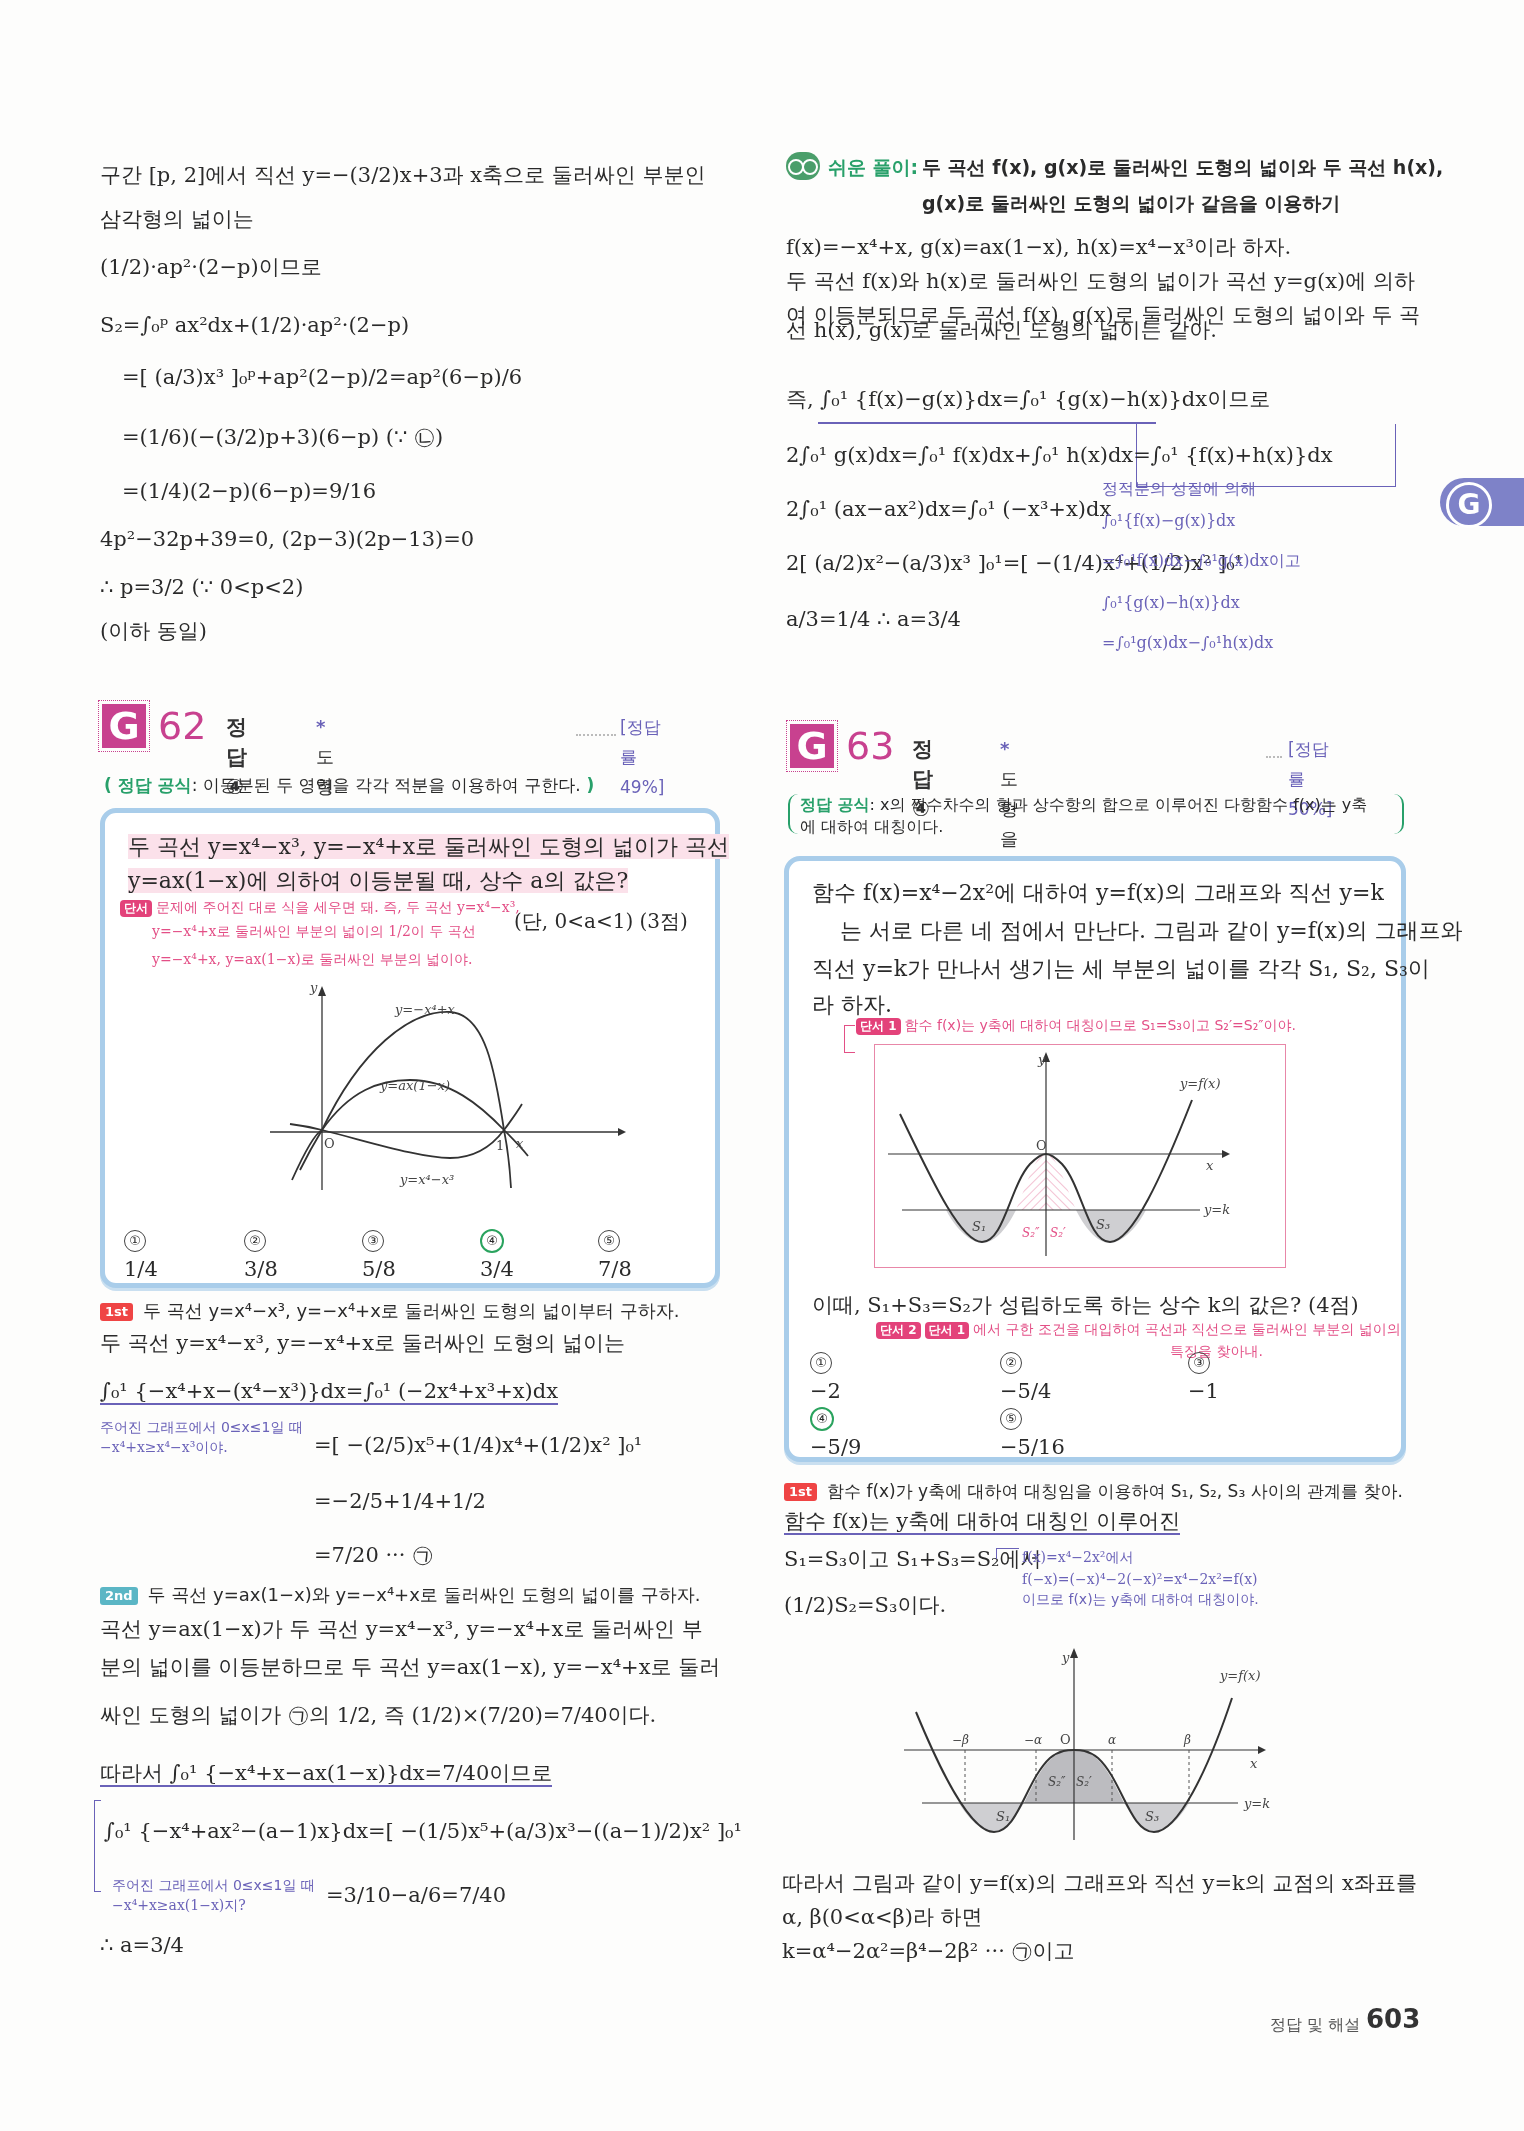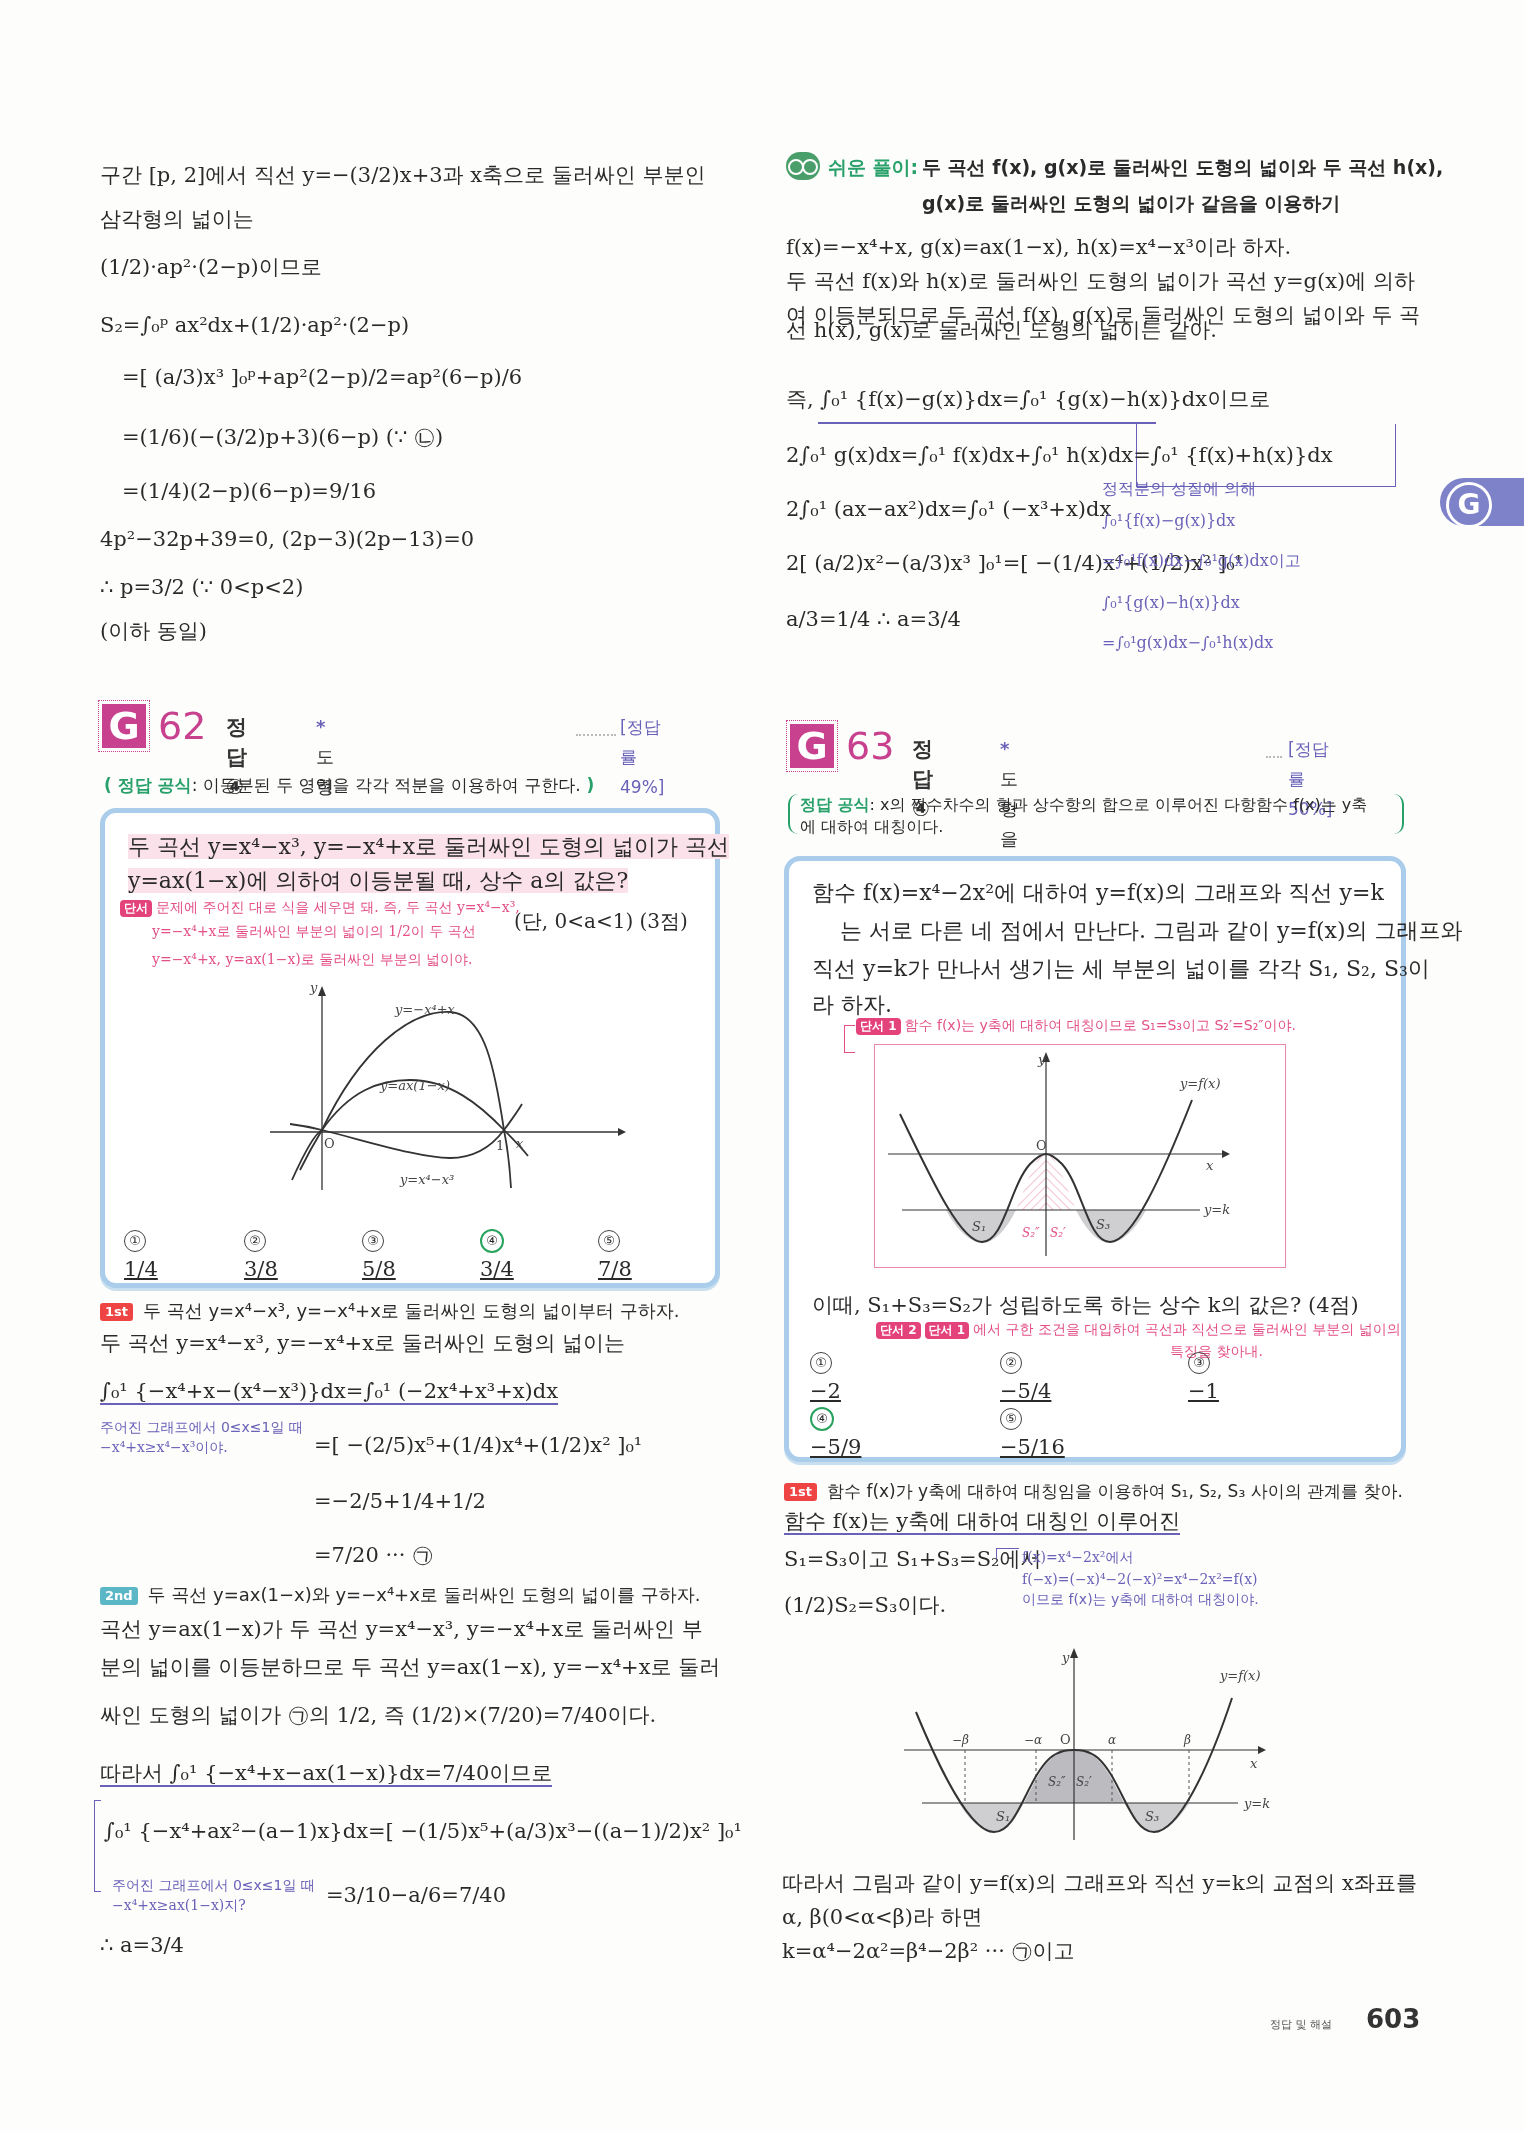--- a/index.html
+++ b/index.html
@@ -24,21 +24,21 @@
   .hdr-rate{position:absolute;font-family:"DejaVu Sans",sans-serif;font-size:17px;color:#6a62b8;line-height:30px;}
   .probbox{position:absolute;border:5px solid #a9cdea;border-radius:16px;background:#fff;box-shadow:0 3px 0 #c9dff0;}
   .tag{display:inline-block;background:#e3427a;color:#fff;font-family:"DejaVu Sans",sans-serif;font-weight:bold;
        font-size:12px;line-height:17px;padding:0 4px;border-radius:4px;margin-right:4px;vertical-align:middle;}
   .step{display:inline-block;color:#fff;font-family:"DejaVu Sans",sans-serif;font-weight:bold;font-size:13px;
        line-height:18px;padding:0 5px;border-radius:3px;margin-right:10px;vertical-align:middle;}
   .step.s1{background:#ef4444;}
   .step.s2{background:#5bb6c5;}
   .hl{background:#fbe1ea;}
   .ul{border-bottom:2px solid #6a62b8;}
-  .choice{position:absolute;font-size:21px;line-height:30px;text-decoration:underline;}
+  .choice{position:absolute;font-size:21px;line-height:30px;}
   .circ{display:inline-block;width:20px;height:20px;border:1px solid #444;border-radius:50%;font-size:13px;line-height:20px;text-align:center;vertical-align:middle;margin-right:6px;font-family:"DejaVu Sans",sans-serif;}
   .circ.sel{border:2px solid #2aa35e;}
   .sidetab{position:absolute;left:1440px;top:478px;width:84px;height:48px;background:#7e82c8;border-radius:24px 0 0 24px;}
   .sidetab .g{position:absolute;left:6px;top:4px;width:40px;height:40px;border-radius:50%;background:#7e82c8;border:3px solid #fff;
       color:#fff;font-family:"DejaVu Sans",sans-serif;font-weight:bold;font-size:28px;line-height:40px;text-align:center;}
 </style>
 </head>
 <body>
 
 <div class="abs">
@@ -262,14 +262,14 @@
     <text x="245" y="181" font-style="italic" font-size="13" fill="#444">S₃</text>
     <text x="148" y="146" font-style="italic" font-size="12" fill="#444">S₂″</text>
     <text x="176" y="146" font-style="italic" font-size="12" fill="#444">S₂′</text>
   </svg>
 
   <div class="line" style="left:782px;top:1868px;">따라서 그림과 같이  y=f(x)의 그래프와 직선 y=k의 교점의 x좌표를</div>
   <div class="line" style="left:782px;top:1902px;">α, β(0&lt;α&lt;β)라 하면</div>
   <div class="line" style="left:782px;top:1936px;">k=α⁴−2α²=β⁴−2β² ··· ㉠이고</div>
 </div>
 
-<div class="line sans" style="left:1270px;top:2010px;font-size:11px;color:#555;">정답 및 해설</div>
+<div class="line sans" style="left:1270px;top:2010px;font-size:16px;color:#555;">정답 및 해설</div>
 <div class="line sans" style="left:1366px;top:2004px;font-size:26px;font-weight:bold;color:#333;">603</div>
 
 </body></html>

